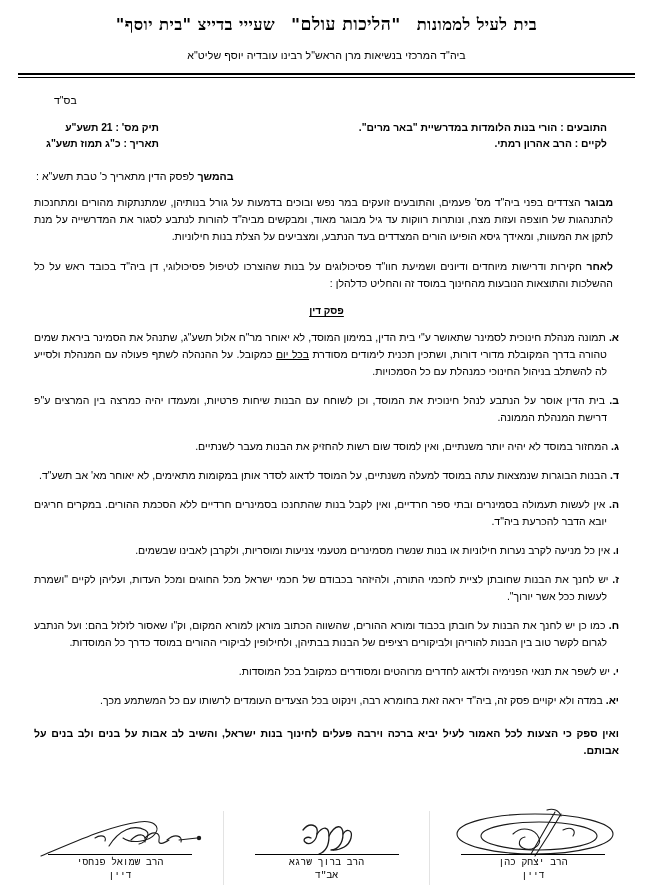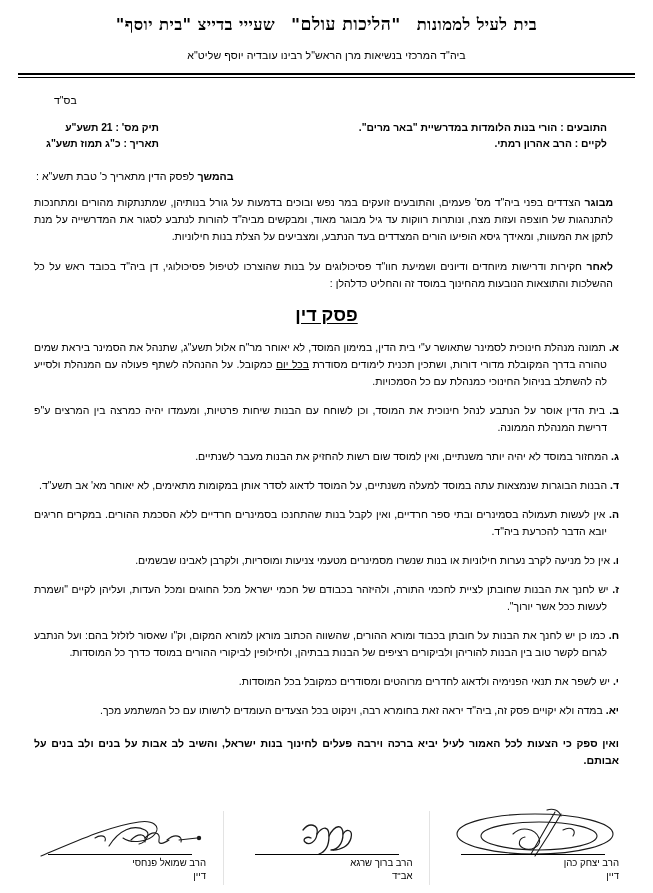--- a/index.html
+++ b/index.html
@@ -114,21 +114,21 @@
     font-weight: 700;
   }
   p.para.indent {
     padding-right: 6px;
   }
   .u { text-decoration: underline; }
 
   .psak-heading {
     text-align: center;
     font-weight: 700;
-    font-size: 18px;
+    font-size: 10px;
     margin: 12px 0 13px 0;
   }
   .psak-heading span {
     text-decoration: underline;
     text-underline-offset: 2px;
   }
 
   ol.clauses {
     list-style: none;
     margin: 0;
@@ -164,21 +164,23 @@
     bottom: 8px;
     height: 74px;
     display: flex;
     flex-direction: row-reverse;
     justify-content: space-between;
     align-items: flex-end;
   }
   .sig-block {
     width: 172px;
     position: relative;
+    text-align: center;
     padding-bottom: 2px;
+    font-family: Liberation Mono, monospace;
   }
   .sig-scribble {
     height: 38px;
     position: relative;
   }
   .sig-scribble svg {
     position: absolute;
     bottom: -6px;
     left: 50%;
     transform: translateX(-50%);

